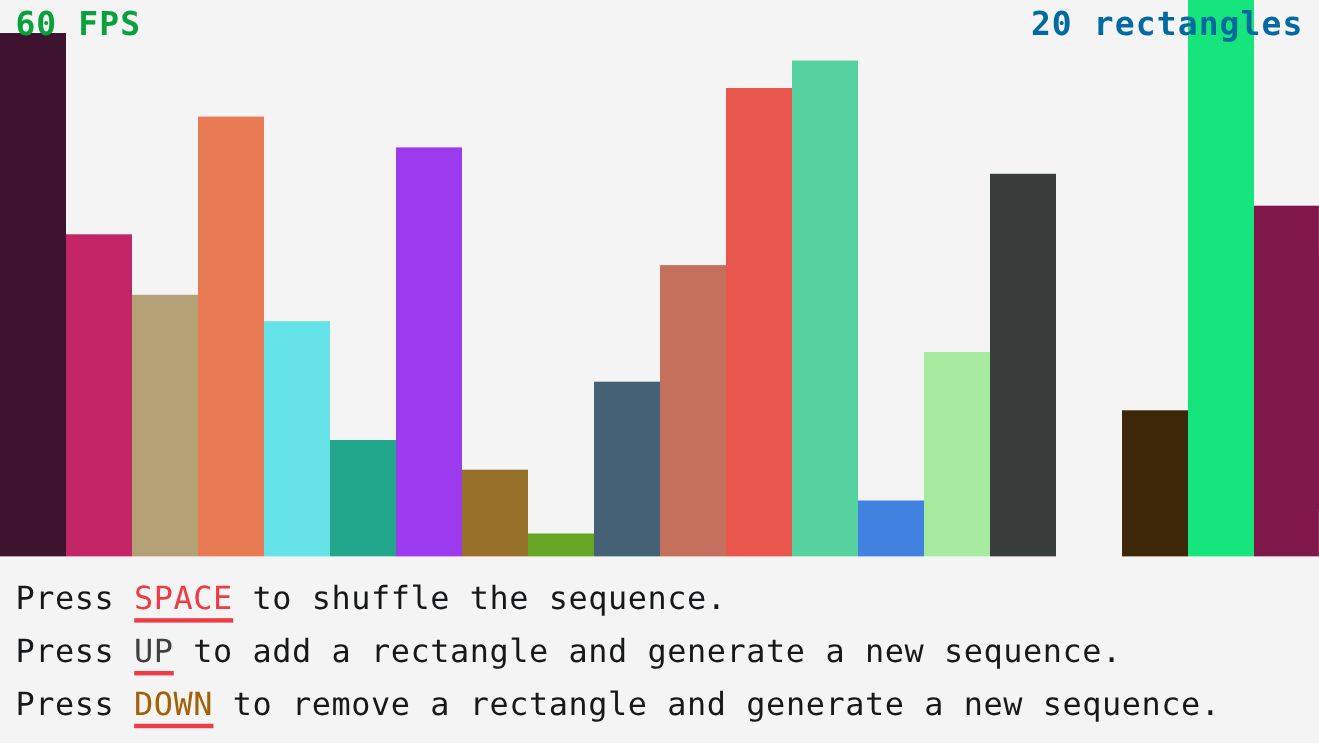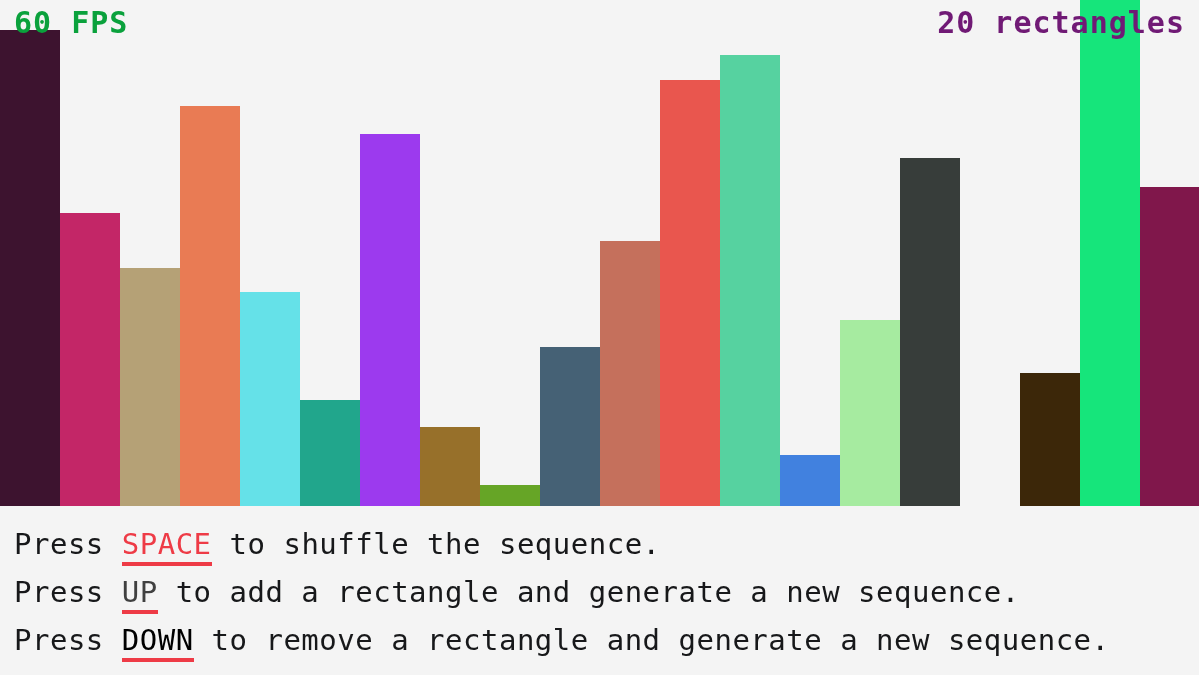--- a/index.html
+++ b/index.html
@@ -116,22 +116,22 @@
       <div class="bar" style="left: 780px; width: 60px; height: 51px; background: rgb(65, 129, 223);"></div>
       <div class="bar" style="left: 840px; width: 60px; height: 186px; background: rgb(166, 235, 160);"></div>
       <div class="bar" style="left: 900px; width: 60px; height: 348px; background: rgb(55, 61, 58);"></div>
       <div class="bar" style="left: 1020px; width: 60px; height: 133px; background: rgb(60, 39, 9);"></div>
       <div class="bar" style="left: 1080px; width: 60px; height: 506px; background: rgb(22, 229, 123);"></div>
       <div class="bar" style="left: 1140px; width: 59px; height: 319px; background: rgb(128, 23, 75);"></div>
     </div>
 
   <div id="hud">
     <div id="fps-counter" style="color: rgb(10, 161, 60);">60 FPS</div>
-    <div id="rect-count" style="color: #701a75;">20 rectangles</div>
+    <div id="rect-count" style="color: #0369a1;">20 rectangles</div>
   </div>
 
   <div id="instructions" style="background: rgb(244, 244, 244);">
       <div class="instruction-line"><span>Press </span><span class="keycap" style="color: rgb(238, 59, 70); border-bottom-color: rgb(238, 59, 70);">SPACE</span><span> to shuffle the sequence.</span></div>
       <div class="instruction-line"><span>Press </span><span class="keycap" style="color: #404040; border-bottom-color: rgb(238, 59, 70);">UP</span><span> to add a rectangle and generate a new sequence.</span></div>
-      <div class="instruction-line"><span>Press </span><span class="keycap" style="color: #000000; border-bottom-color: rgb(238, 59, 70);">DOWN</span><span> to remove a rectangle and generate a new sequence.</span></div>
+      <div class="instruction-line"><span>Press </span><span class="keycap" style="color: #a16207; border-bottom-color: rgb(238, 59, 70);">DOWN</span><span> to remove a rectangle and generate a new sequence.</span></div>
     </div>
 
 </div>
 
 </body></html>

